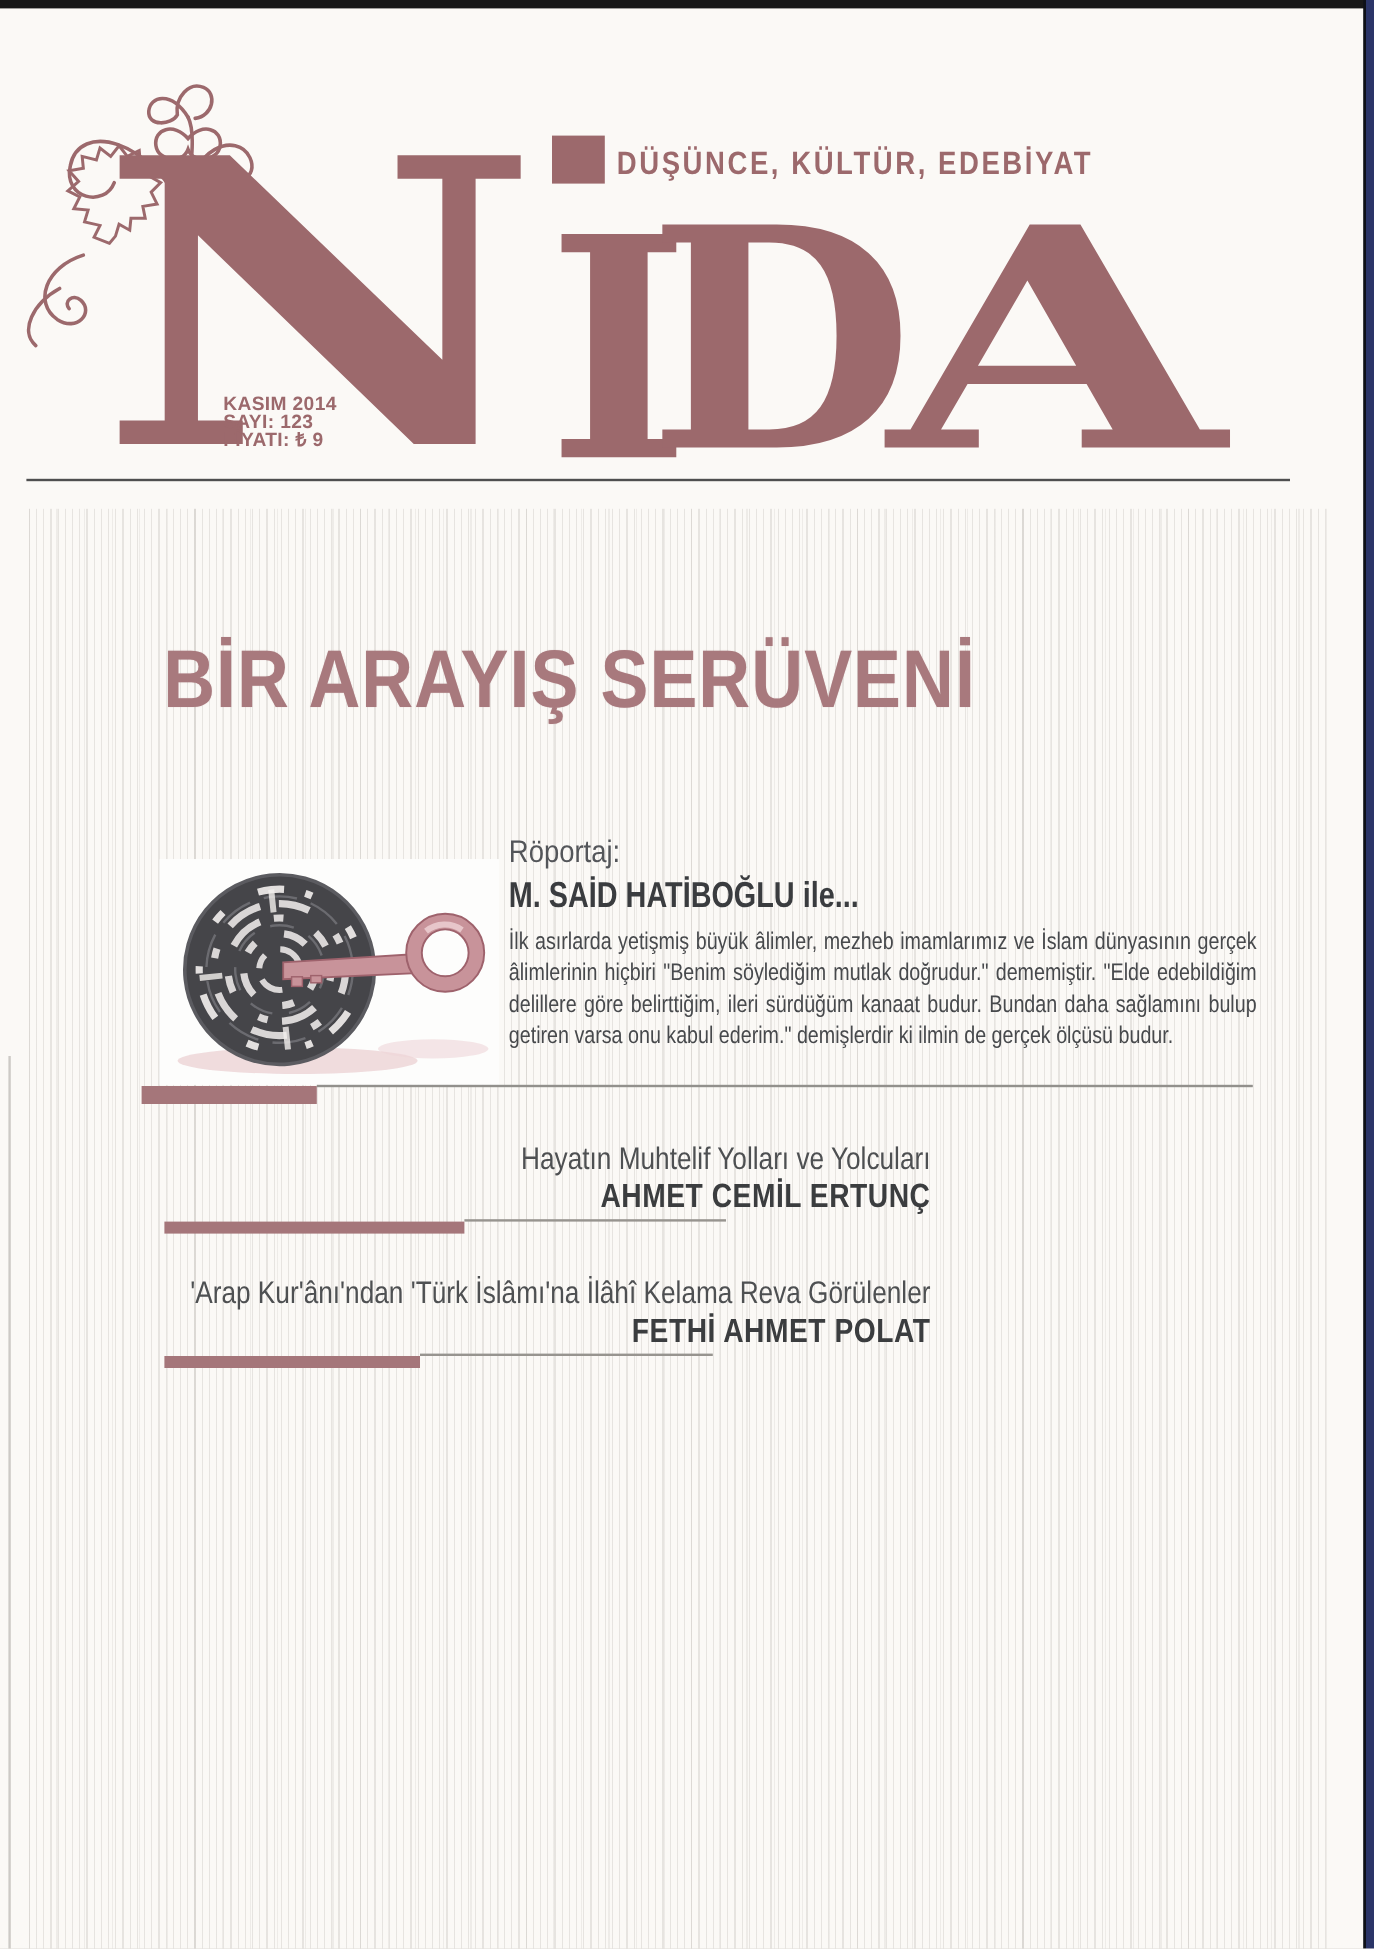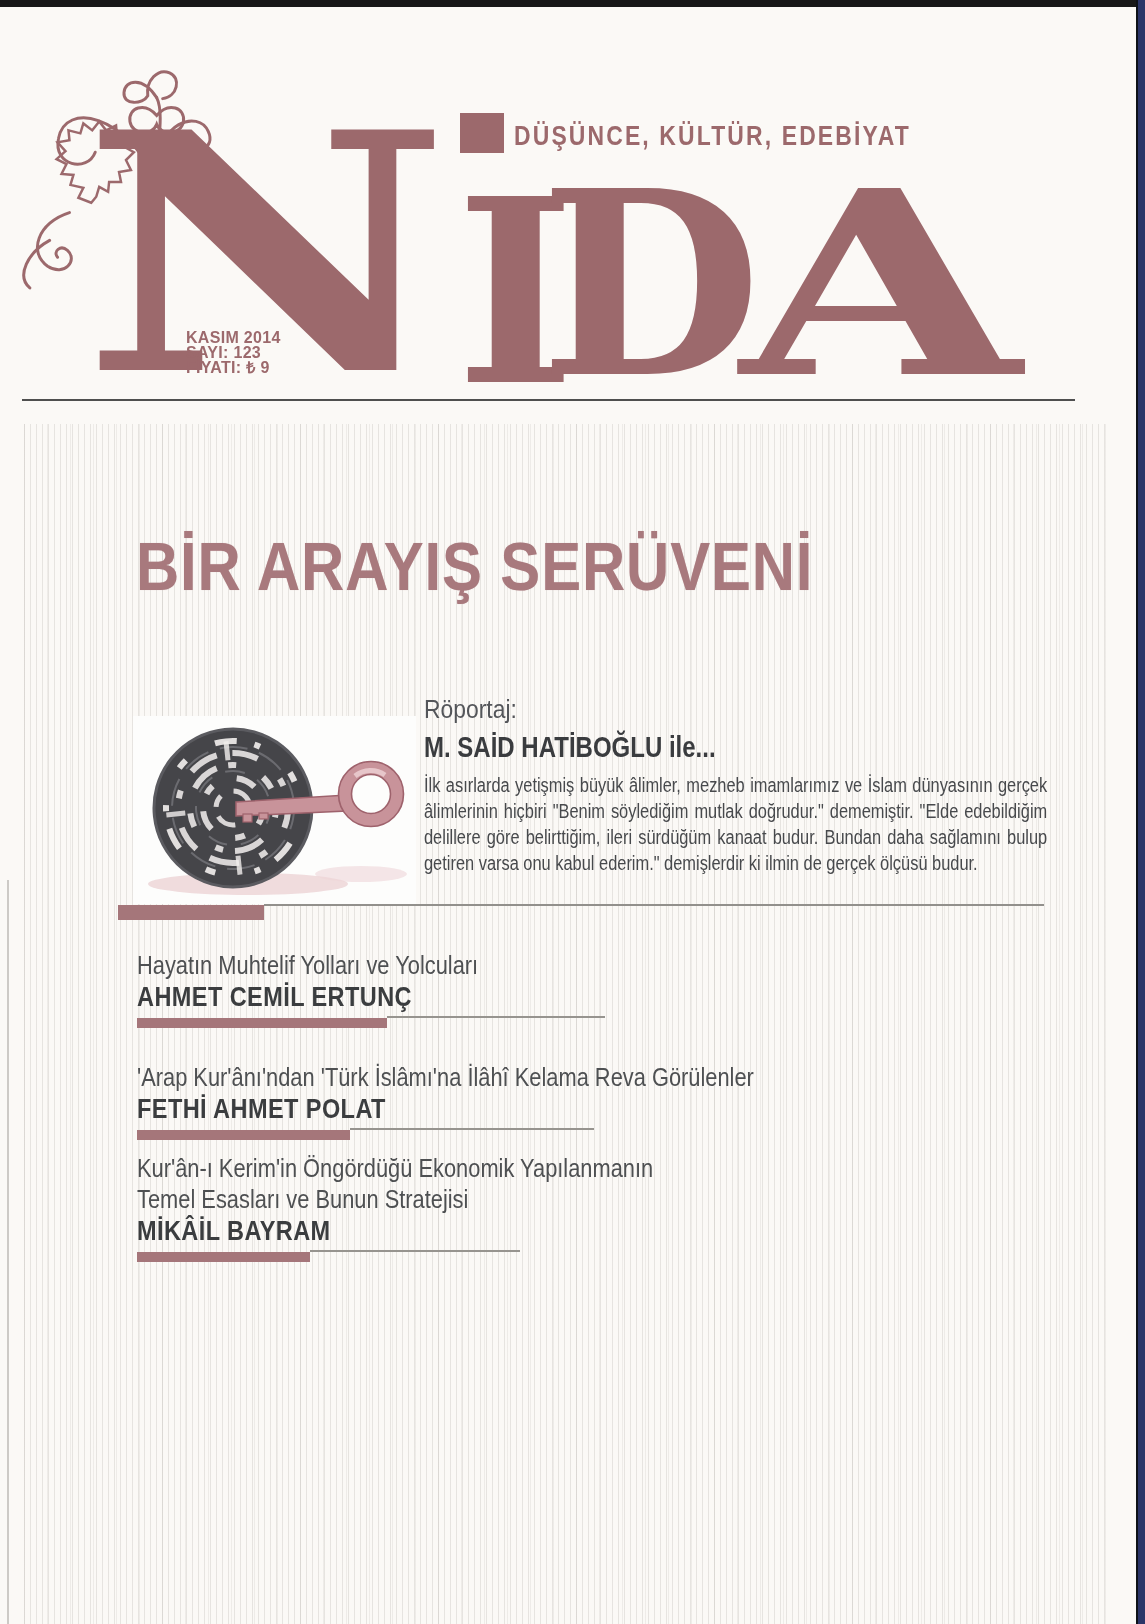--- a/index.html
+++ b/index.html
@@ -57,21 +57,21 @@
   .interview-title { font-size:30px; font-weight:bold; color:#3a3c3f; margin-top:5px;
     transform:scaleX(0.80); transform-origin:left top; white-space:nowrap; }
   .excerpt { margin-top:8px; width:760px; font-size:20px; line-height:26px; color:#47494c;
     text-align:justify; transform:scaleX(0.82); transform-origin:left top; }
 
   
   .divider-bar  { position:absolute; left:118px; top:905px; width:146px; height:15px; background:#a5767a; }
   .divider-line { position:absolute; left:264px; top:904px; width:780px; height:2px; background:#92908c; }
 
   
-  .articles { position:absolute; left:137px; top:950px; width:760px; }
+  .articles { position:absolute; left:137px; top:950px; width:760px;text-align:right; }
   .article { }
   .article-title {
     font-size:26px; line-height:31px; color:#4e5052; white-space:pre-line;
     transform:scaleX(0.84); transform-origin:left top;
   }
   .article-author {
     font-size:28px; line-height:32px; font-weight:bold; color:#3b3d3f; letter-spacing:.5px;
     transform:scaleX(0.84); transform-origin:left top; white-space:nowrap;
   }
   .article-rule { position:relative; height:12px; margin-top:3px; }
@@ -163,29 +163,20 @@
 
     <div class="article" style="margin-bottom:13px;margin-top:20px;">
       <div class="article-title">'Arap Kur'ânı'ndan 'Türk İslâmı'na İlâhî Kelama Reva Görülenler</div>
       <div class="article-author">FETHİ AHMET POLAT</div>
       <div class="article-rule">
         <span class="bar" style="width:213px;"></span>
           <span class="tail" style="left:213px; width:244px;"></span>
       </div>
     </div>
 
-    <div class="article" style="margin-bottom:15px;">
-      <div class="article-title">Kur'ân-ı Kerim'in Öngördüğü Ekonomik Yapılanmanın
-Temel Esasları ve Bunun Stratejisi</div>
-      <div class="article-author">MİKÂİL BAYRAM</div>
-      <div class="article-rule">
-        <span class="bar" style="width:173px;"></span>
-          <span class="tail" style="left:173px; width:210px;"></span>
-      </div>
-    </div>
 
 
   </div>
 
   <div class="edge-top"></div>
   <div class="edge-right"></div>
   <div class="edge-left"></div>
 
 </div>
 

